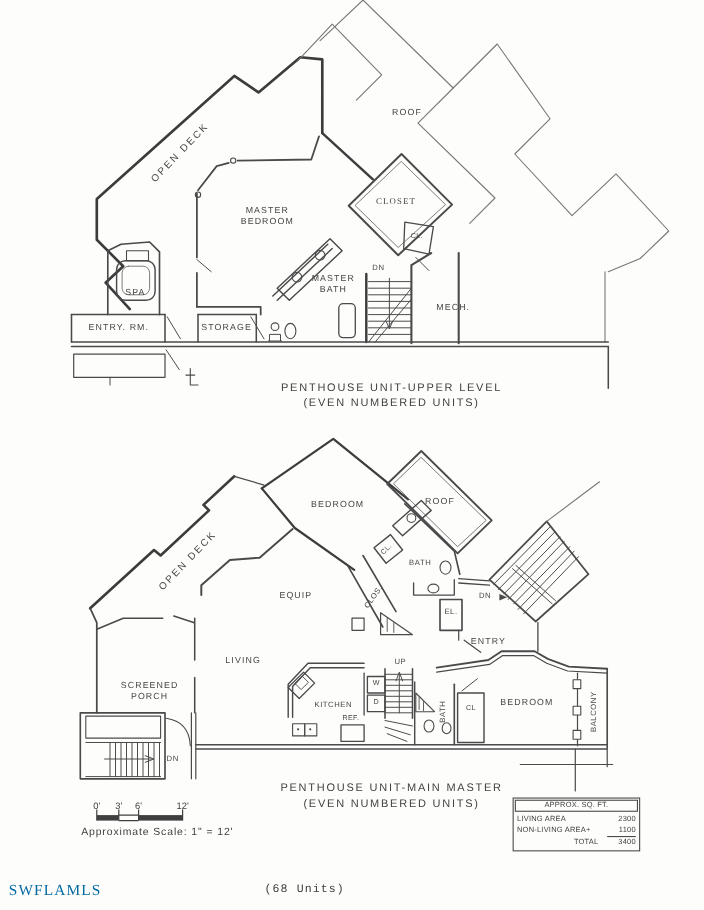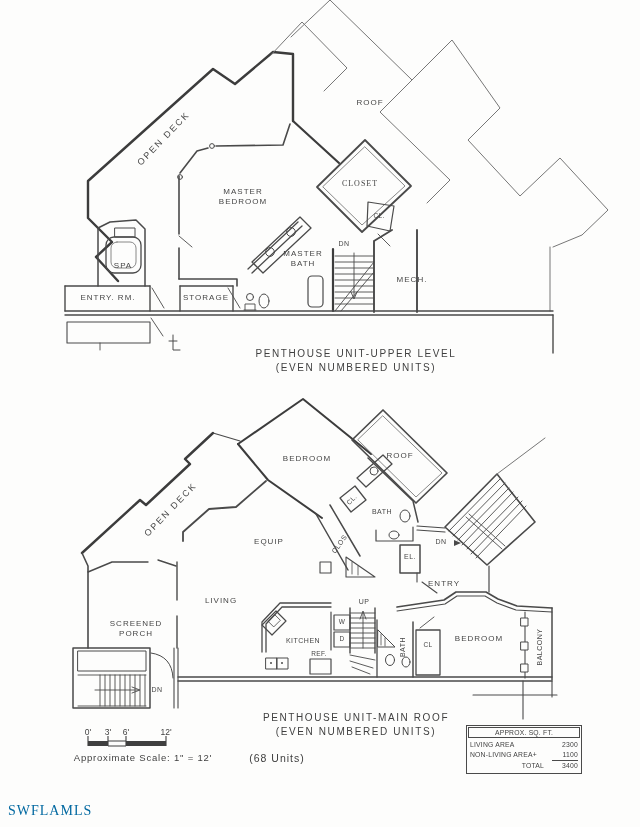--- a/index.html
+++ b/index.html
@@ -238,21 +238,21 @@
 <span class="plan-label sz7" style="left:303px;top:641px;">KITCHEN</span>
 <span class="plan-label sz65" style="left:319px;top:654px;">REF.</span>
 <span class="plan-label sz65" style="left:342px;top:622px;">W</span>
 <span class="plan-label sz65" style="left:342px;top:639px;">D</span>
 <span class="plan-label sz7" style="left:364px;top:602px;">UP</span>
 <span class="plan-label sz7" style="left:403px;top:647px;transform:translate(-50%,-50%) rotate(-90deg);">BATH</span>
 <span class="plan-label sz65" style="left:428px;top:645px;">CL</span>
 <span class="plan-label" style="left:479px;top:639px;">BEDROOM</span>
 <span class="plan-label sz7" style="left:540px;top:647px;transform:translate(-50%,-50%) rotate(-90deg);">BALCONY</span>
 <span class="plan-label sz7" style="left:157px;top:690px;">DN</span>
-<span class="caption" style="left:356px;top:717px;">PENTHOUSE UNIT-MAIN ROOF</span>
+<span class="caption" style="left:356px;top:717px;">PENTHOUSE UNIT-MAIN MASTER</span>
 <span class="caption" style="left:356px;top:731px;">(EVEN NUMBERED UNITS)</span>
 
 <span class="tick" style="left:88px;top:732px;">0'</span>
 <span class="tick" style="left:108px;top:732px;">3'</span>
 <span class="tick" style="left:126px;top:732px;">6'</span>
 <span class="tick" style="left:166px;top:732px;">12'</span>
 <span class="scale-caption" style="left:143px;top:757px;">Approximate Scale: 1" = 12'</span>
 
 <div class="area-table">
   <div class="at-header">APPROX. SQ. FT.</div>
@@ -265,16 +265,16 @@
       <span class="at-label">NON-LIVING AREA+</span>
       <span class="at-val">1100</span>
     </div>
     <div class="at-row" style="justify-content:flex-end;gap:8px;">
       <span class="at-label">TOTAL</span>
       <span class="at-val">3400</span>
     </div>
   </div>
 </div>
 
-<span class="footer-units" style="left:277px;top:758px;">(68 Units)</span>
+<span class="footer-units" style="left:277px;top:809px;font-family:Liberation Mono, monospace;">(68 Units)</span>
 <span class="watermark">SWFLAMLS</span>
 
 </div>
 
 </body></html>

